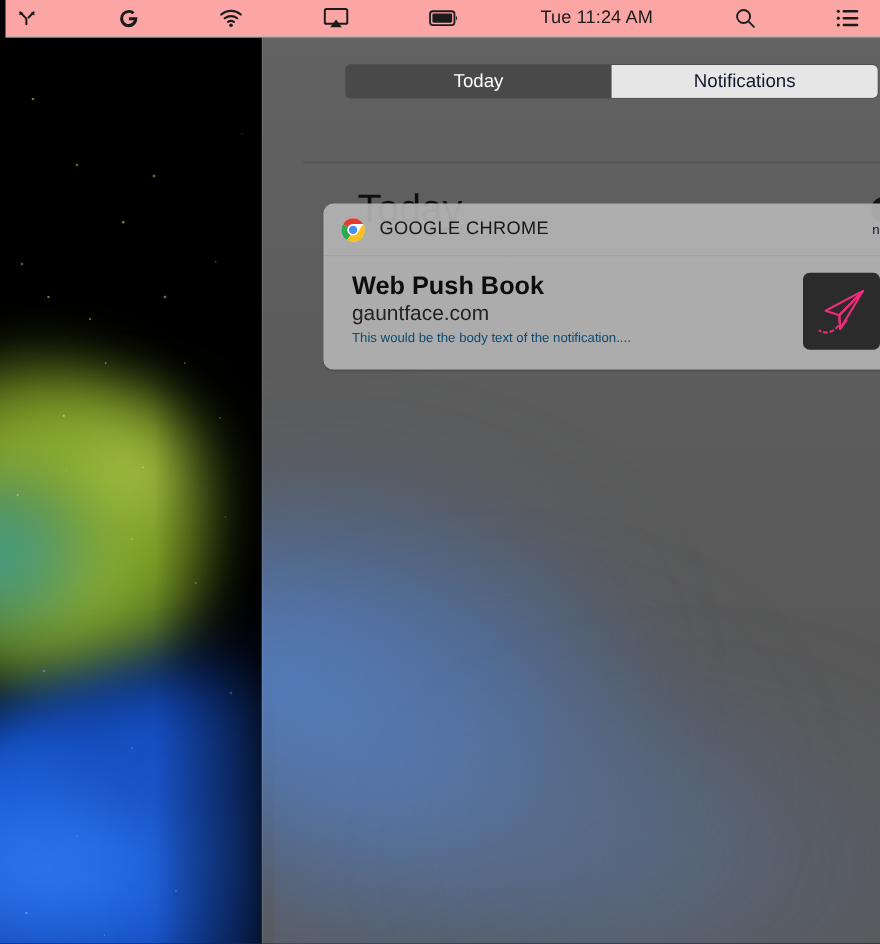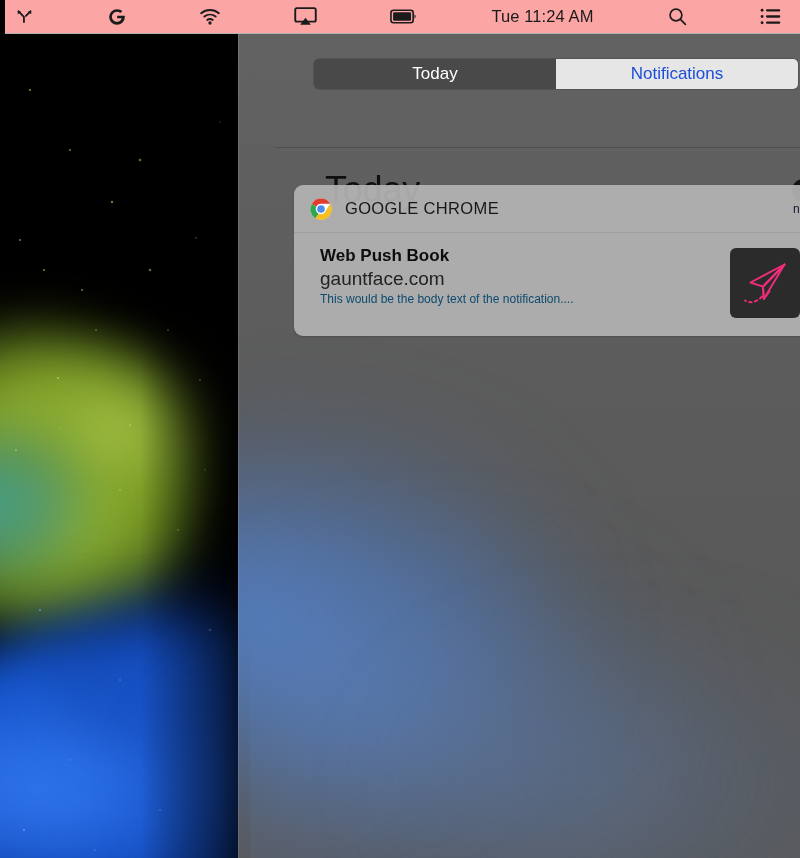--- a/index.html
+++ b/index.html
@@ -284,21 +284,21 @@
     font-size: 17px;
     cursor: default;
     user-select: none;
   }
   .segment.active {
     background: #494949;
     color: #ffffff;
   }
   .segment.inactive {
     background: #e6e6e6;
-    color: #1d4ed8;
+    color: #0f172a;
   }
   .tab-divider {
     position: absolute;
     left: 0; top: 113px;
     width: 562px; height: 1px;
     background: rgba(0,0,0,0.16);
   }
 
   
   #today-header {
@@ -367,21 +367,21 @@
     align-items: flex-start;
     padding: 12px 19px 18px 26px;
     box-sizing: border-box;
   }
   .card-text-col {
     flex: 1 1 auto;
     min-width: 0;
     padding-right: 14px;
   }
   .card-title {
-    font-size: 17px;
+    font-size: 23px;
     font-weight: bold;
     color: #0d0d0d;
     line-height: 1.28;
   }
   .card-origin {
     font-size: 19px;
     color: #222222;
     line-height: 1.28;
   }
   .card-body-text {

